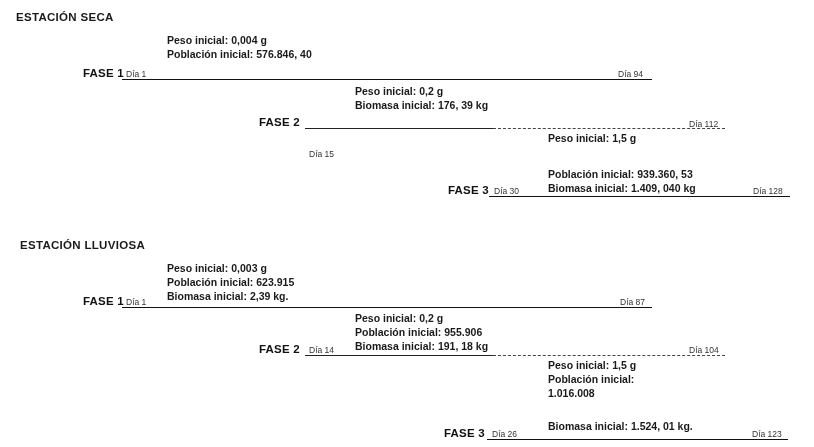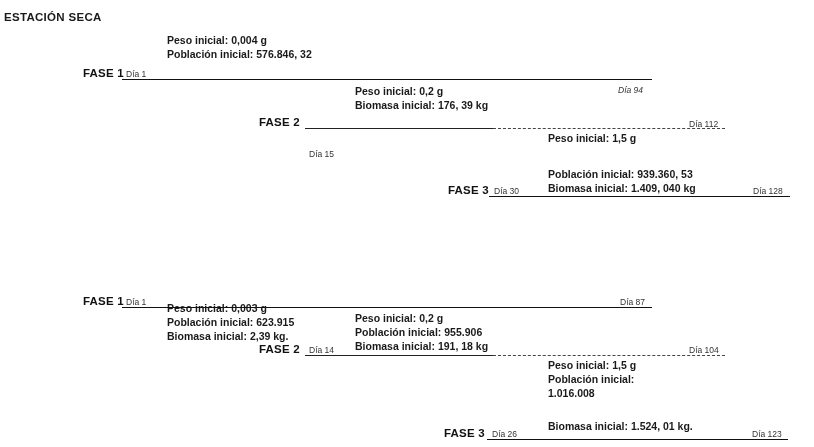--- a/index.html
+++ b/index.html
@@ -79,35 +79,35 @@
     position: absolute;
     height: 0;
     border-top: 1px solid #222222;
   }
 </style>
 </head>
 <body>
 
 <div class="canvas">
 
-  <div class="section-title" style="left:4px; top:11px;">ESTACIÓN  SECA</div>
+  <div class="section-title" style="left:16px; top:11px;">ESTACIÓN  SECA</div>
 
   <div class="info-block" style="left:167px; top:33px;">
     <div class="info-line">
       <b>Peso inicial:</b>
       <span class="val">0,004 g</span>
     </div>
     <div class="info-line">
       <b>Población inicial:</b>
-      <span class="val">576.846, 32</span>
+      <span class="val">576.846, 40</span>
     </div>
   </div>
   <div class="phase-label" style="left:83px; top:67px;">FASE 1</div>
   <div class="day-start" style="left:126px; top:69px;">Día 1</div>
-  <div class="day-end" style="left:618px; top:85px;font-style:italic;">Día 94</div>
+  <div class="day-end" style="left:618px; top:69px;">Día 94</div>
   <div class="rule-solid" style="left:122px; top:79px; width:530px;"></div>
 
   <div class="info-block" style="left:355px; top:84px;">
     <div class="info-line">
       <b>Peso inicial:</b>
       <span class="val">0,2 g</span>
     </div>
     <div class="info-line">
       <b>Biomasa inicial:</b>
       <span class="val">176, 39 kg</span>
@@ -133,22 +133,23 @@
     <div class="info-line">
       <b>Biomasa inicial:</b>
       <span class="val">1.409, 040 kg</span>
     </div>
   </div>
   <div class="phase-label" style="left:448px; top:184px;">FASE 3</div>
   <div class="day-start" style="left:494px; top:186px;">Día 30</div>
   <div class="day-end" style="left:753px; top:186px;">Día 128</div>
   <div class="rule-solid" style="left:489px; top:196px; width:301px;"></div>
 
-
-  <div class="info-block" style="left:167px; top:261px;margin-top:40px;">
+  <div class="section-title" style="left:20px; top:239px;">ESTACIÓN  LLUVIOSA</div>
+
+  <div class="info-block" style="left:167px; top:261px;">
     <div class="info-line">
       <b>Peso inicial:</b>
       <span class="val">0,003 g</span>
     </div>
     <div class="info-line">
       <b>Población inicial:</b>
       <span class="val">623.915</span>
     </div>
     <div class="info-line">
       <b>Biomasa inicial:</b>

